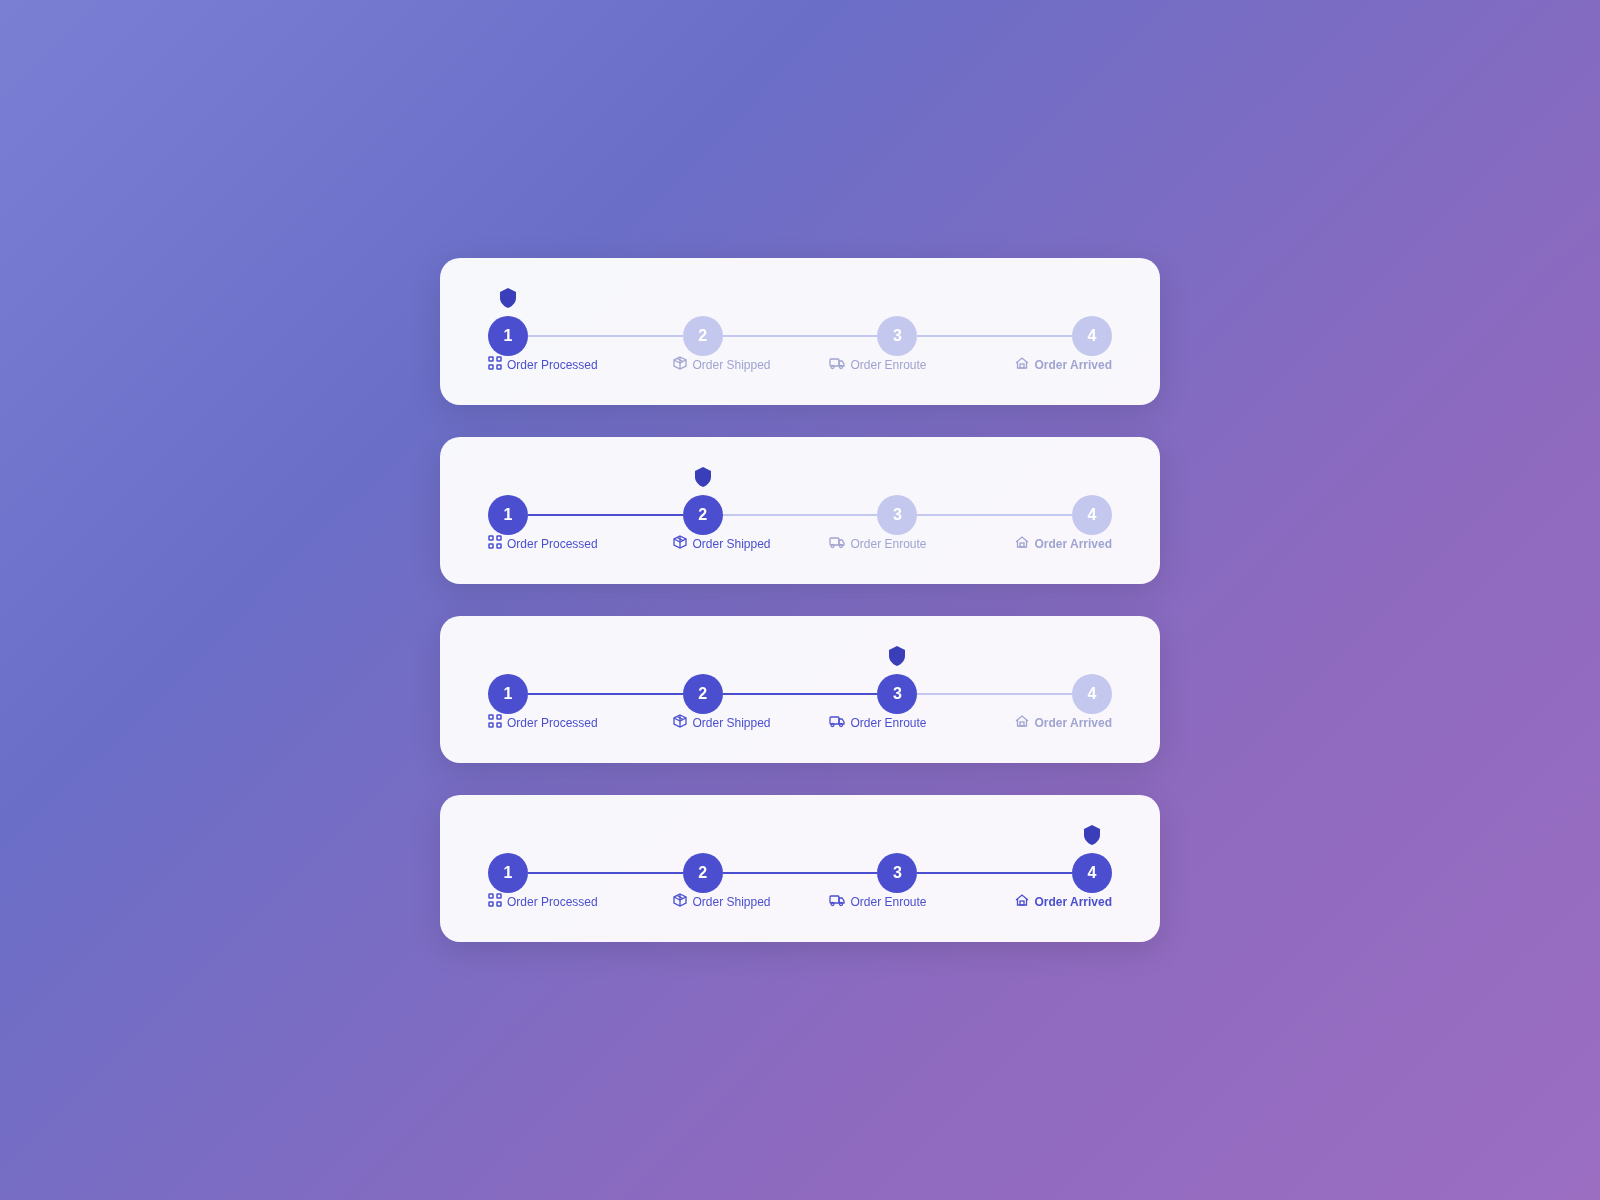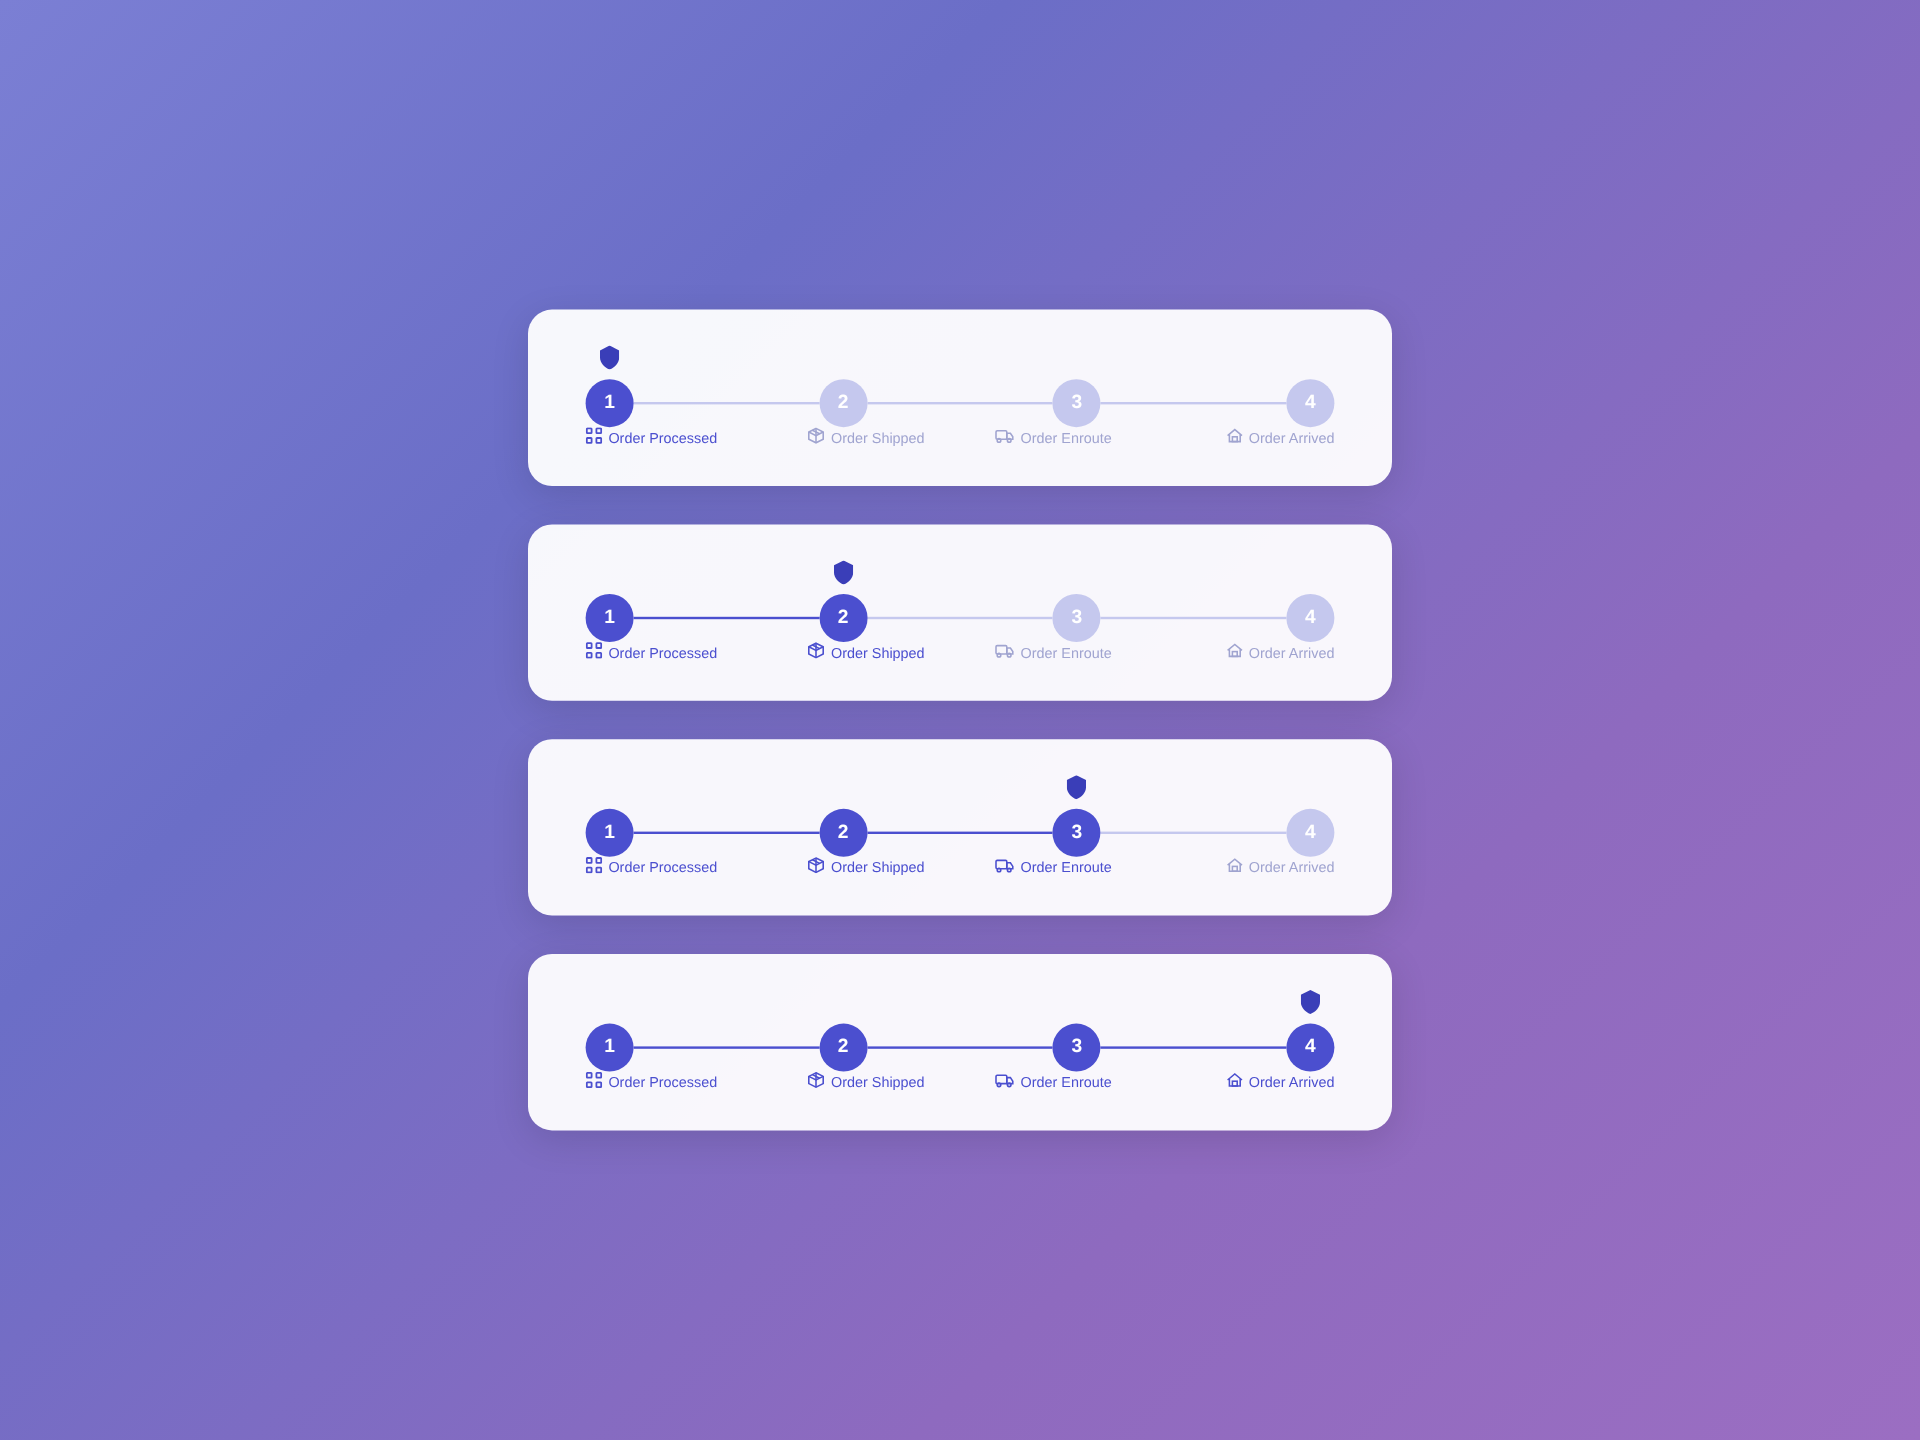--- a/index.html
+++ b/index.html
@@ -98,20 +98,21 @@
       flex: 1;
       justify-content: center;
     }
 
     .step-label:first-child {
       justify-content: flex-start;
     }
 
     .step-label:last-child {
       justify-content: flex-end;
+      font-weight: bold;
     }
 
     .step-label.inactive-label {
       color: #a0a4d0;
     }
 
     .step-icon {
       font-size: 13px;
     }
 

